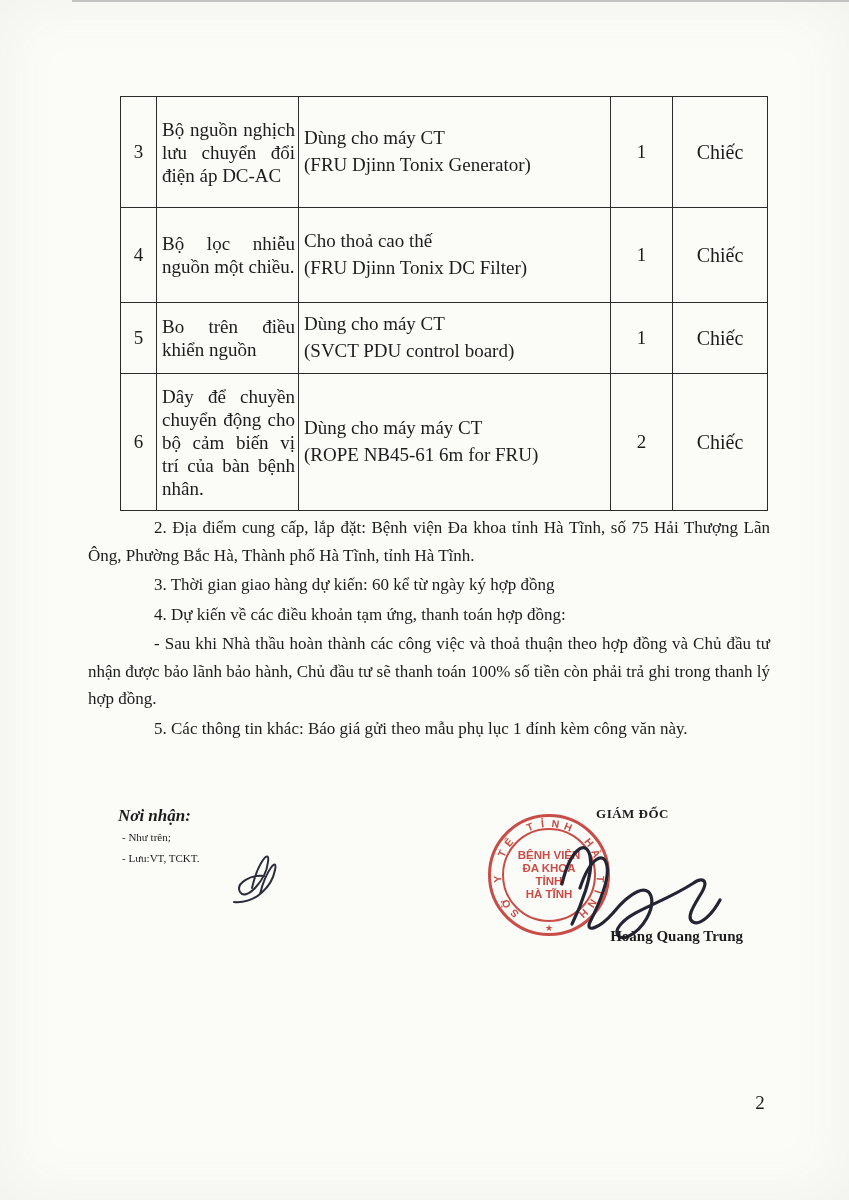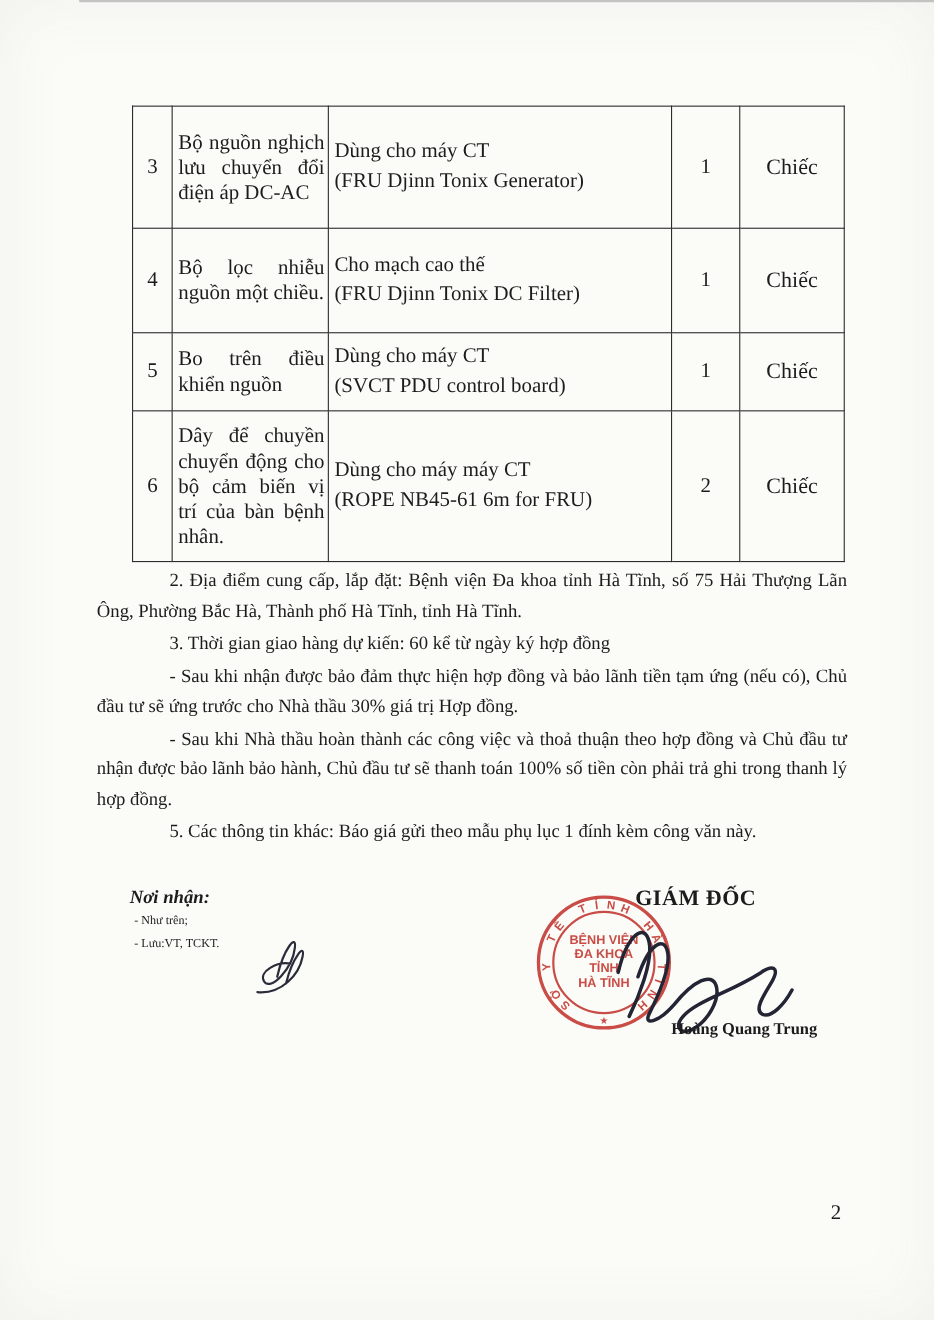--- a/index.html
+++ b/index.html
@@ -29,21 +29,21 @@
   .body-text p{margin:0 0 2px 0;text-indent:66px;}
 
   
   .recipients-heading{position:absolute;left:118px;top:806px;
        font-weight:bold;font-style:italic;font-size:17px;}
   .recipient-1{position:absolute;left:122px;top:831px;font-size:11px;}
   .recipient-2{position:absolute;left:122px;top:852px;font-size:11px;}
   .small-signature{position:absolute;left:222px;top:836px;}
 
   .director-title{position:absolute;left:545px;top:806px;width:175px;
-       text-align:center;font-weight:bold;font-size:20px;letter-spacing:.5px;}
+       text-align:center;font-weight:bold;font-size:13px;letter-spacing:.5px;}
   .signer-name{position:absolute;left:518px;top:928px;width:225px;
        text-align:right;font-weight:bold;font-size:15px;}
 
   .page-number{position:absolute;left:748px;top:1092px;width:24px;
        text-align:center;font-size:19px;}
 
   
   :root{--stamp-color:#c5342e;}
   .official-stamp{position:absolute;left:488px;top:814px;width:122px;height:122px;
        mix-blend-mode:multiply;opacity:.88;}
@@ -85,21 +85,21 @@
     <tr style="height:111px">
       <td class="c-no">3</td>
       <td class="c-name">Bộ nguồn nghịch lưu chuyển đổi điện áp DC-AC</td>
       <td class="c-desc"><span>Dùng cho máy CT</span><br><span>(FRU Djinn Tonix Generator)</span></td>
       <td class="c-qty">1</td>
       <td class="c-unit">Chiếc</td>
     </tr>
     <tr style="height:95px">
       <td class="c-no">4</td>
       <td class="c-name">Bộ lọc nhiễu nguồn một chiều.</td>
-      <td class="c-desc"><span>Cho mạch cao thế</span><br><span>(FRU Djinn Tonix DC Filter)</span></td>
+      <td class="c-desc"><span>Cho thoả cao thế</span><br><span>(FRU Djinn Tonix DC Filter)</span></td>
       <td class="c-qty">1</td>
       <td class="c-unit">Chiếc</td>
     </tr>
     <tr style="height:71px">
       <td class="c-no">5</td>
       <td class="c-name">Bo trên điều khiển nguồn</td>
       <td class="c-desc"><span>Dùng cho máy CT</span><br><span>(SVCT PDU control board)</span></td>
       <td class="c-qty">1</td>
       <td class="c-unit">Chiếc</td>
     </tr>
@@ -109,21 +109,21 @@
       <td class="c-desc"><span>Dùng cho máy máy CT</span><br><span>(ROPE NB45-61 6m for FRU)</span></td>
       <td class="c-qty">2</td>
       <td class="c-unit">Chiếc</td>
     </tr>
   </tbody>
 </table>
 
 <div class="body-text">
   <p>2. Địa điểm cung cấp, lắp đặt: Bệnh viện Đa khoa tỉnh Hà Tĩnh, số 75 Hải Thượng Lãn Ông, Phường Bắc Hà, Thành phố Hà Tĩnh, tỉnh Hà Tĩnh.</p>
   <p>3. Thời gian giao hàng dự kiến: 60 kể từ ngày ký hợp đồng</p>
-  <p>- Sau khi nhận được bảo đảm thực hiện hợp đồng và bảo lãnh tiền tạm ứng (nếu có), Chủ đầu tư sẽ ứng trước cho Nhà thầu 30% giá trị Hợp đồng.</p>
+  <p>4. Dự kiến về các điều khoản tạm ứng, thanh toán hợp đồng:</p>
   <p>- Sau khi Nhà thầu hoàn thành các công việc và thoả thuận theo hợp đồng và Chủ đầu tư nhận được bảo lãnh bảo hành, Chủ đầu tư sẽ thanh toán 100% số tiền còn phải trả ghi trong thanh lý hợp đồng.</p>
   <p>5. Các thông tin khác: Báo giá gửi theo mẫu phụ lục 1 đính kèm công văn này.</p>
 </div>
 
 <div class="recipients-heading">Nơi nhận:</div>
 <div class="recipient-1">- Như trên;</div>
 <div class="recipient-2">- Lưu:VT, TCKT.</div>
 
 <svg class="small-signature" width="66" height="70" viewBox="0 0 66 70">
   <path class="sig-stroke-sm" d="M30,52 C36,26 48,12 46,26 C44,44 24,66 18,56 C13,47 30,38 42,40"></path>

